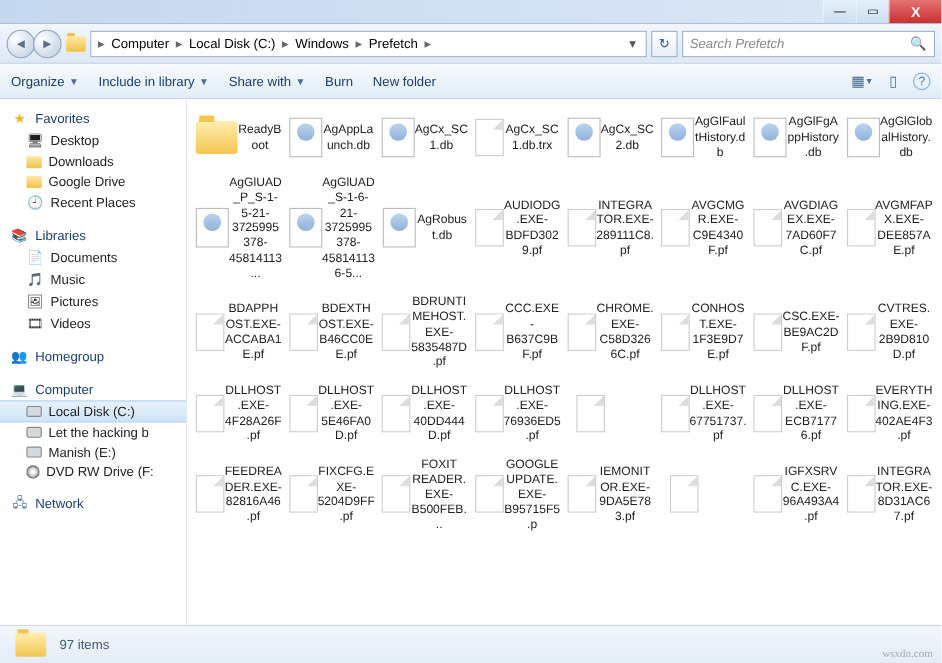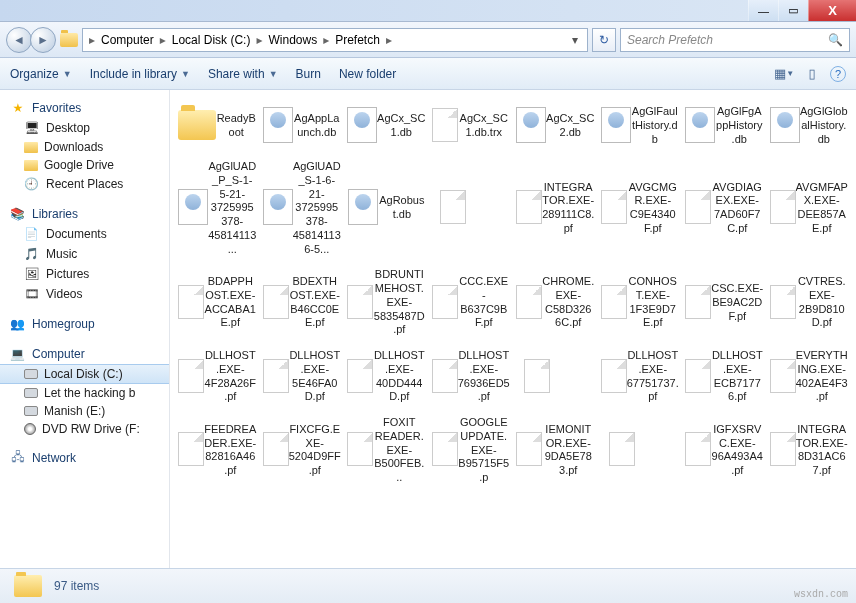--- a/index.html
+++ b/index.html
@@ -68,21 +68,21 @@
 .icon-pf{width:26px;height:34px;background:#fff;border:1px solid #ccc;position:relative;}
 .icon-pf::before{content:"";position:absolute;top:0;right:0;width:9px;height:9px;background:linear-gradient(135deg,#fff 50%,#ddd 50%);}
 .icon-trx{width:26px;height:34px;background:#fff;border:1px solid #ccc;position:relative;}
 .icon-trx::before{content:"";position:absolute;top:0;right:0;width:9px;height:9px;background:linear-gradient(135deg,#fff 50%,#ddd 50%);}
 
 
 .statusbar{height:35px;background:linear-gradient(#f2f6fb,#e4ecf5);border-top:1px solid #c7d5e6;display:flex;align-items:center;padding:12px 14px;gap:12px;font-size:12px;color:#3a5a85;}
 .status-folder{width:28px;height:22px;background:linear-gradient(#ffeeb0,#f3c651);border-radius:2px;position:relative;}
 .status-folder::before{content:"";position:absolute;top:-3px;left:2px;width:10px;height:4px;background:#f3c651;border-radius:1px 1px 0 0;}
 
-.watermark{position:absolute;bottom:3px;right:8px;font-size:10px;color:#aaa;font-family:Liberation Mono, monospace;}
+.watermark{position:absolute;bottom:3px;right:8px;font-size:10px;color:#aaa;font-family:Liberation Serif, serif;}
 </style>
 </head>
 <body>
 
 <div class="titlebar">
   <div class="winbtn win-min">
       <span>—</span>
     </div>
   <div class="winbtn win-max">
       <span>▭</span>
@@ -297,20 +297,21 @@
         <div class="file">
           <div class="ficon">
             <div class="icon-db"></div>
           </div>
           <div class="fname">AgRobust.db</div>
         </div>
         <div class="file">
           <div class="ficon">
             <div class="icon-pf"></div>
           </div>
+          <div class="fname">AUDIODG.EXE-BDFD3029.pf</div>
         </div>
         <div class="file">
           <div class="ficon">
             <div class="icon-pf"></div>
           </div>
           <div class="fname">INTEGRATOR.EXE-289111C8.pf</div>
         </div>
         <div class="file">
           <div class="ficon">
             <div class="icon-pf"></div>

